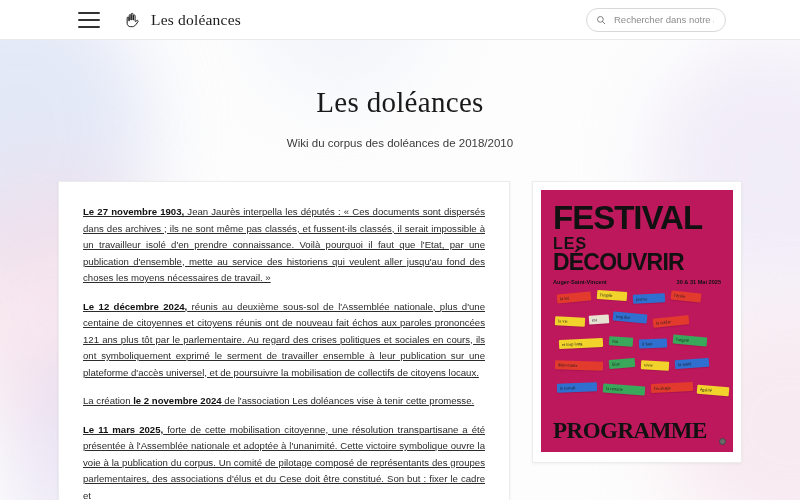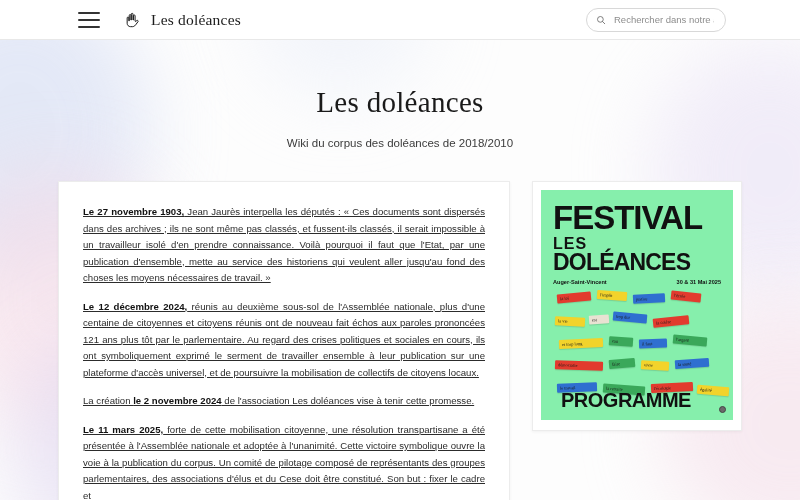--- a/index.html
+++ b/index.html
@@ -150,22 +150,22 @@
   
   .poster-panel {
     flex: 0 0 210px;
     background: #ffffff;
     border: 1px solid #ececec;
     box-shadow: 0 1px 3px rgba(0,0,0,.05);
     padding: 8px 8px 10px 8px;
   }
   .poster {
     position: relative;
-    background: #86efac;
-    height: 230px;
+    background: #be185d;
+    height: 262px;
     padding: 12px 12px 8px 12px;
     overflow: hidden;
   }
   .poster .pt1 {
     font-family: "Liberation Sans", sans-serif;
     font-weight: 700;
     font-size: 33px;
     letter-spacing: -1px;
     line-height: .95;
     color: #111;
@@ -202,29 +202,28 @@
     position: absolute;
     font-size: 4.4px;
     color: #1a1a1a;
     padding: 2px 3px;
     line-height: 1.15;
     font-family: "Liberation Serif", serif;
     border-radius: 1px;
     box-shadow: 0 1px 1px rgba(0,0,0,.12);
   }
   .poster .pt3 {
-    font-family: Liberation Sans, sans-serif;
-    font-weight: 700;
-    font-size: 20px;
+    font-family: Liberation Serif, serif;
+    font-weight: 700;
+    font-size: 23px;
     letter-spacing: -.5px;
     color: #111;
     position: absolute;
     left: 12px;
     bottom: 8px;
-    margin-left: 8px;
   }
   .poster .dot {
     position: absolute;
     right: 7px; bottom: 7px;
     width: 7px; height: 7px;
     border-radius: 50%;
     background: #6a6a6a;
     border: 1px solid #444;
   }
   .poster-cta {
@@ -294,21 +293,21 @@
           <p><b>Le 12 décembre 2024,</b> réunis au deuxième sous-sol de l'Assemblée nationale, plus d'une centaine de citoyennes et citoyens réunis ont de nouveau fait échos aux paroles prononcées 121 ans plus tôt par le parlementaire. Au regard des crises politiques et sociales en cours, ils ont symboliquement exprimé le serment de travailler ensemble à leur publication sur une plateforme d'accès universel, et de poursuivre la mobilisation de collectifs de citoyens locaux.</p>
           <p>La création <b>le 2 novembre 2024</b> de l'association Les doléances vise à tenir cette promesse.</p>
           <p><b>Le 11 mars 2025,</b> forte de cette mobilisation citoyenne, une résolution transpartisane a été présentée à l'Assemblée nationale et adoptée à l'unanimité. Cette victoire symbolique ouvre la voie à la publication du corpus. Un comité de pilotage composé de représentants des groupes parlementaires, des associations d'élus et du Cese doit être constitué. Son but : fixer le cadre et</p>
         </div>
     </article>
 
     <aside class="poster-panel">
       <div class="poster">
         <div class="pt1">FESTIVAL</div>
         <div class="pt-les">LES</div>
-        <div class="pt2">DOLÉANCES</div>
+        <div class="pt2">DÉCOUVRIR</div>
         <div class="pmeta">
           <span>Auger-Saint-Vincent</span>
           <span>30 &amp; 31 Mai 2025</span>
         </div>
         <div class="notes" id="poster-notes">
             <div class="note" style="left: 4px; top: 2px; width: 34px; background: rgb(226, 59, 46); transform: rotate(-5deg);">la loi</div>
             <div class="note" style="left: 44px; top: 0px; width: 30px; background: rgb(242, 211, 43); transform: rotate(4deg);">l'impôt</div>
             <div class="note" style="left: 80px; top: 3px; width: 32px; background: rgb(47, 111, 208); transform: rotate(-3deg);">justice</div>
             <div class="note" style="left: 118px; top: 1px; width: 30px; background: rgb(226, 59, 46); transform: rotate(6deg);">l'école</div>
             <div class="note" style="left: 2px; top: 26px; width: 30px; background: rgb(242, 211, 43); transform: rotate(3deg);">la vie</div>

